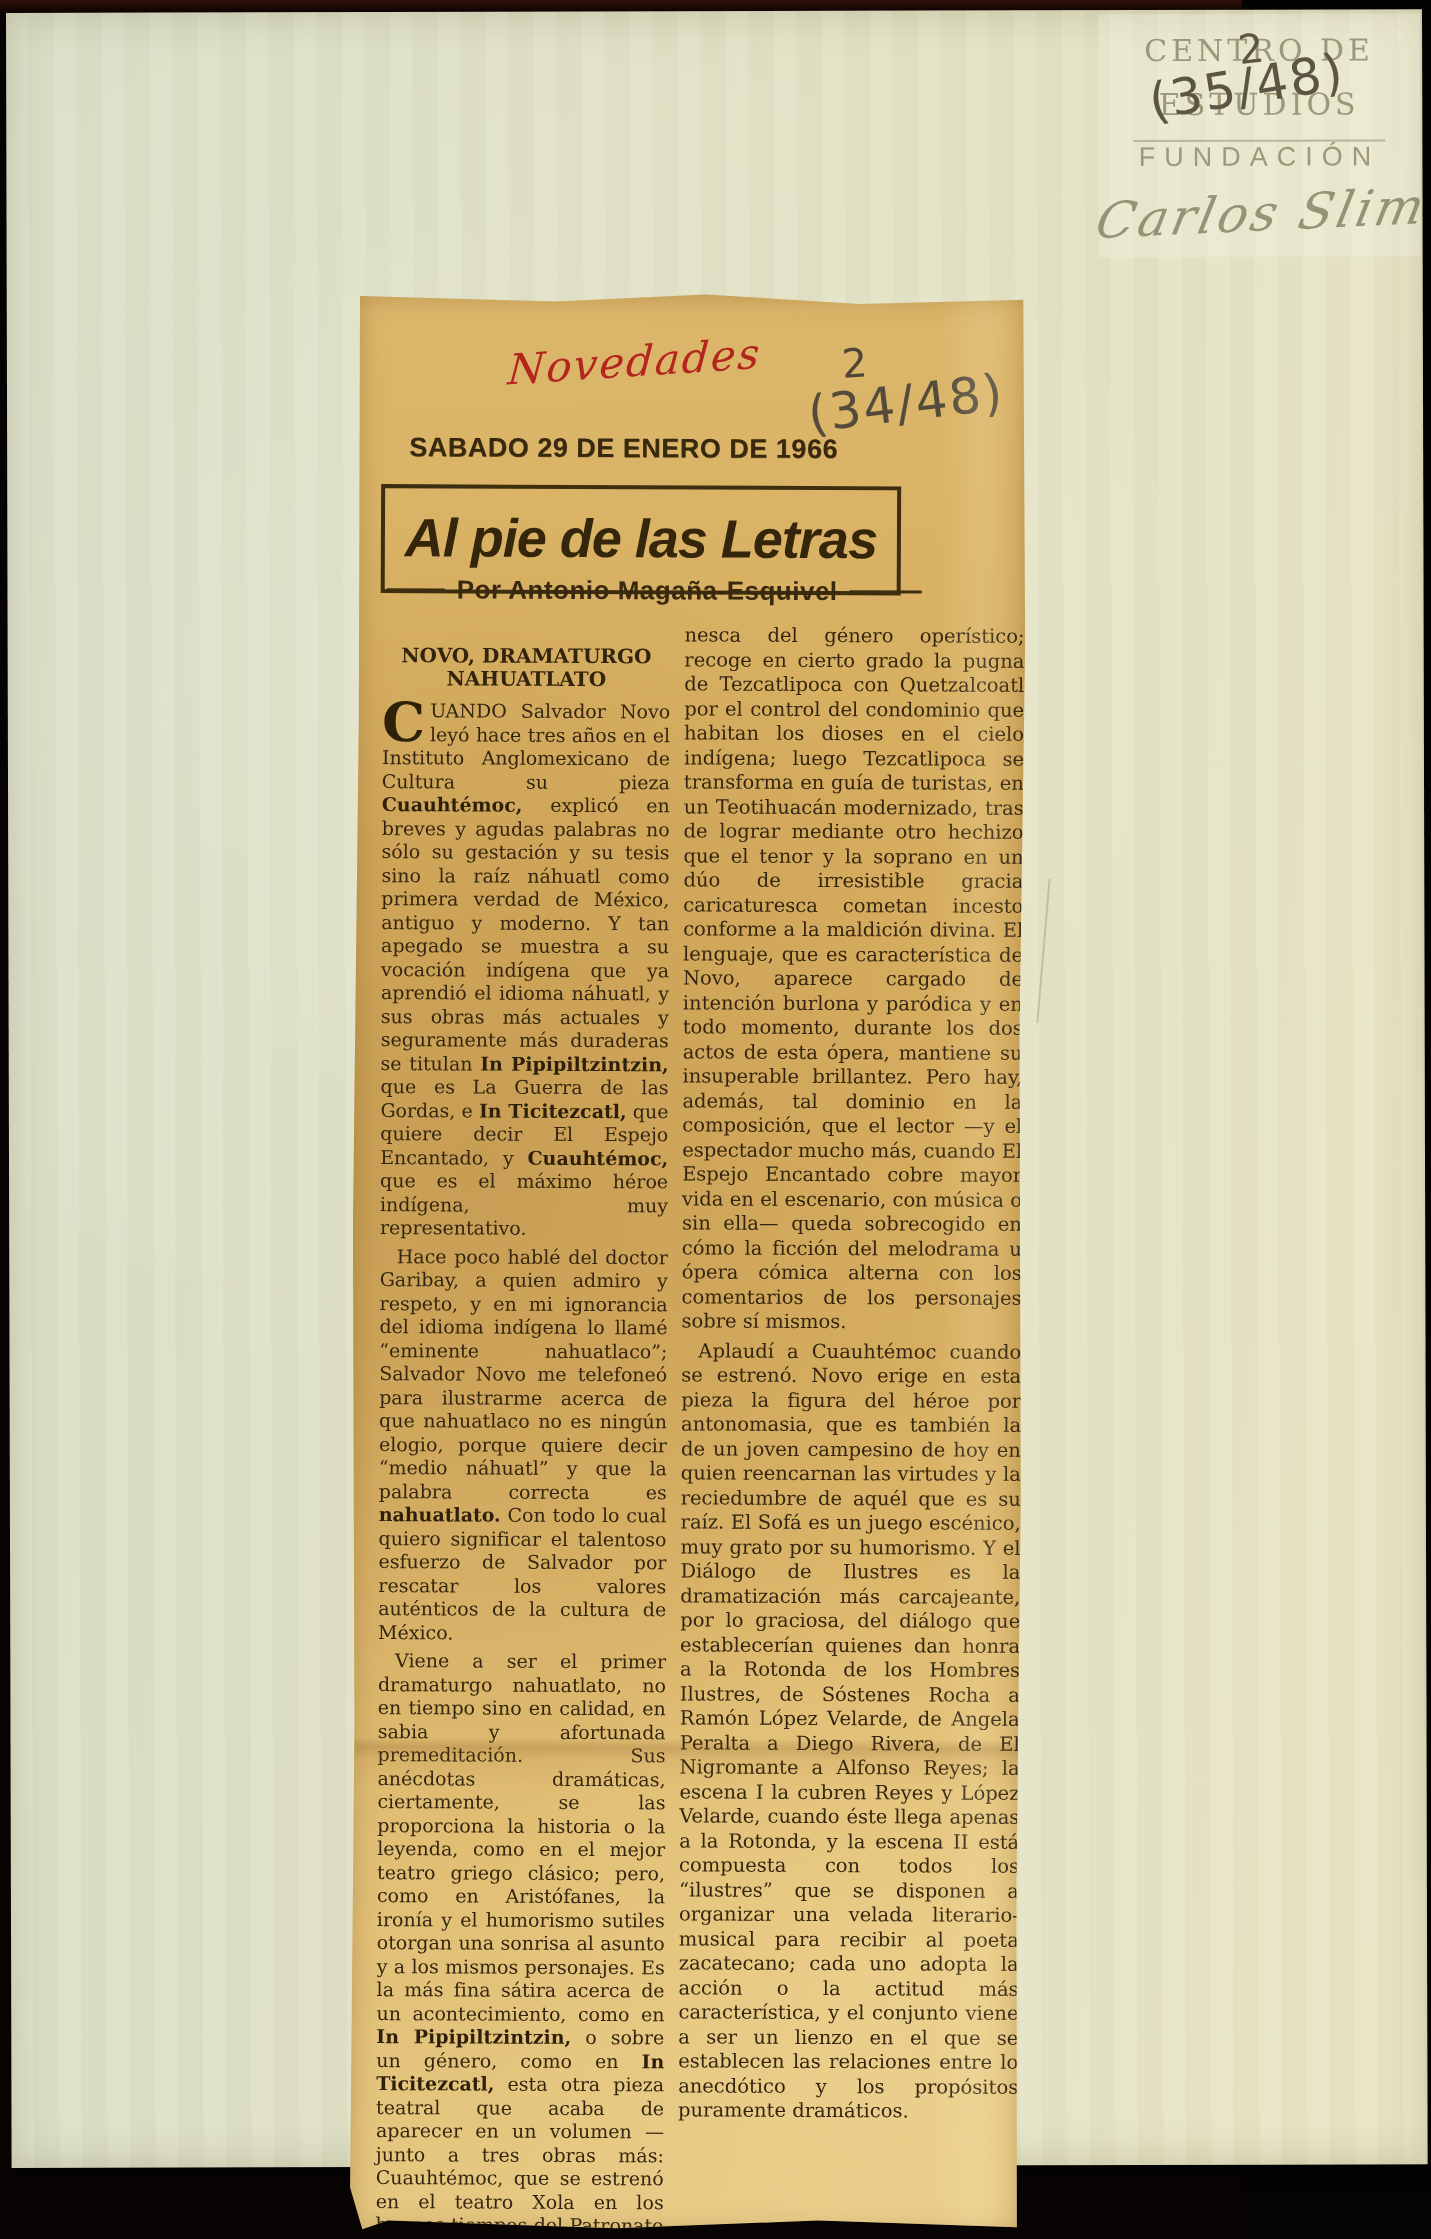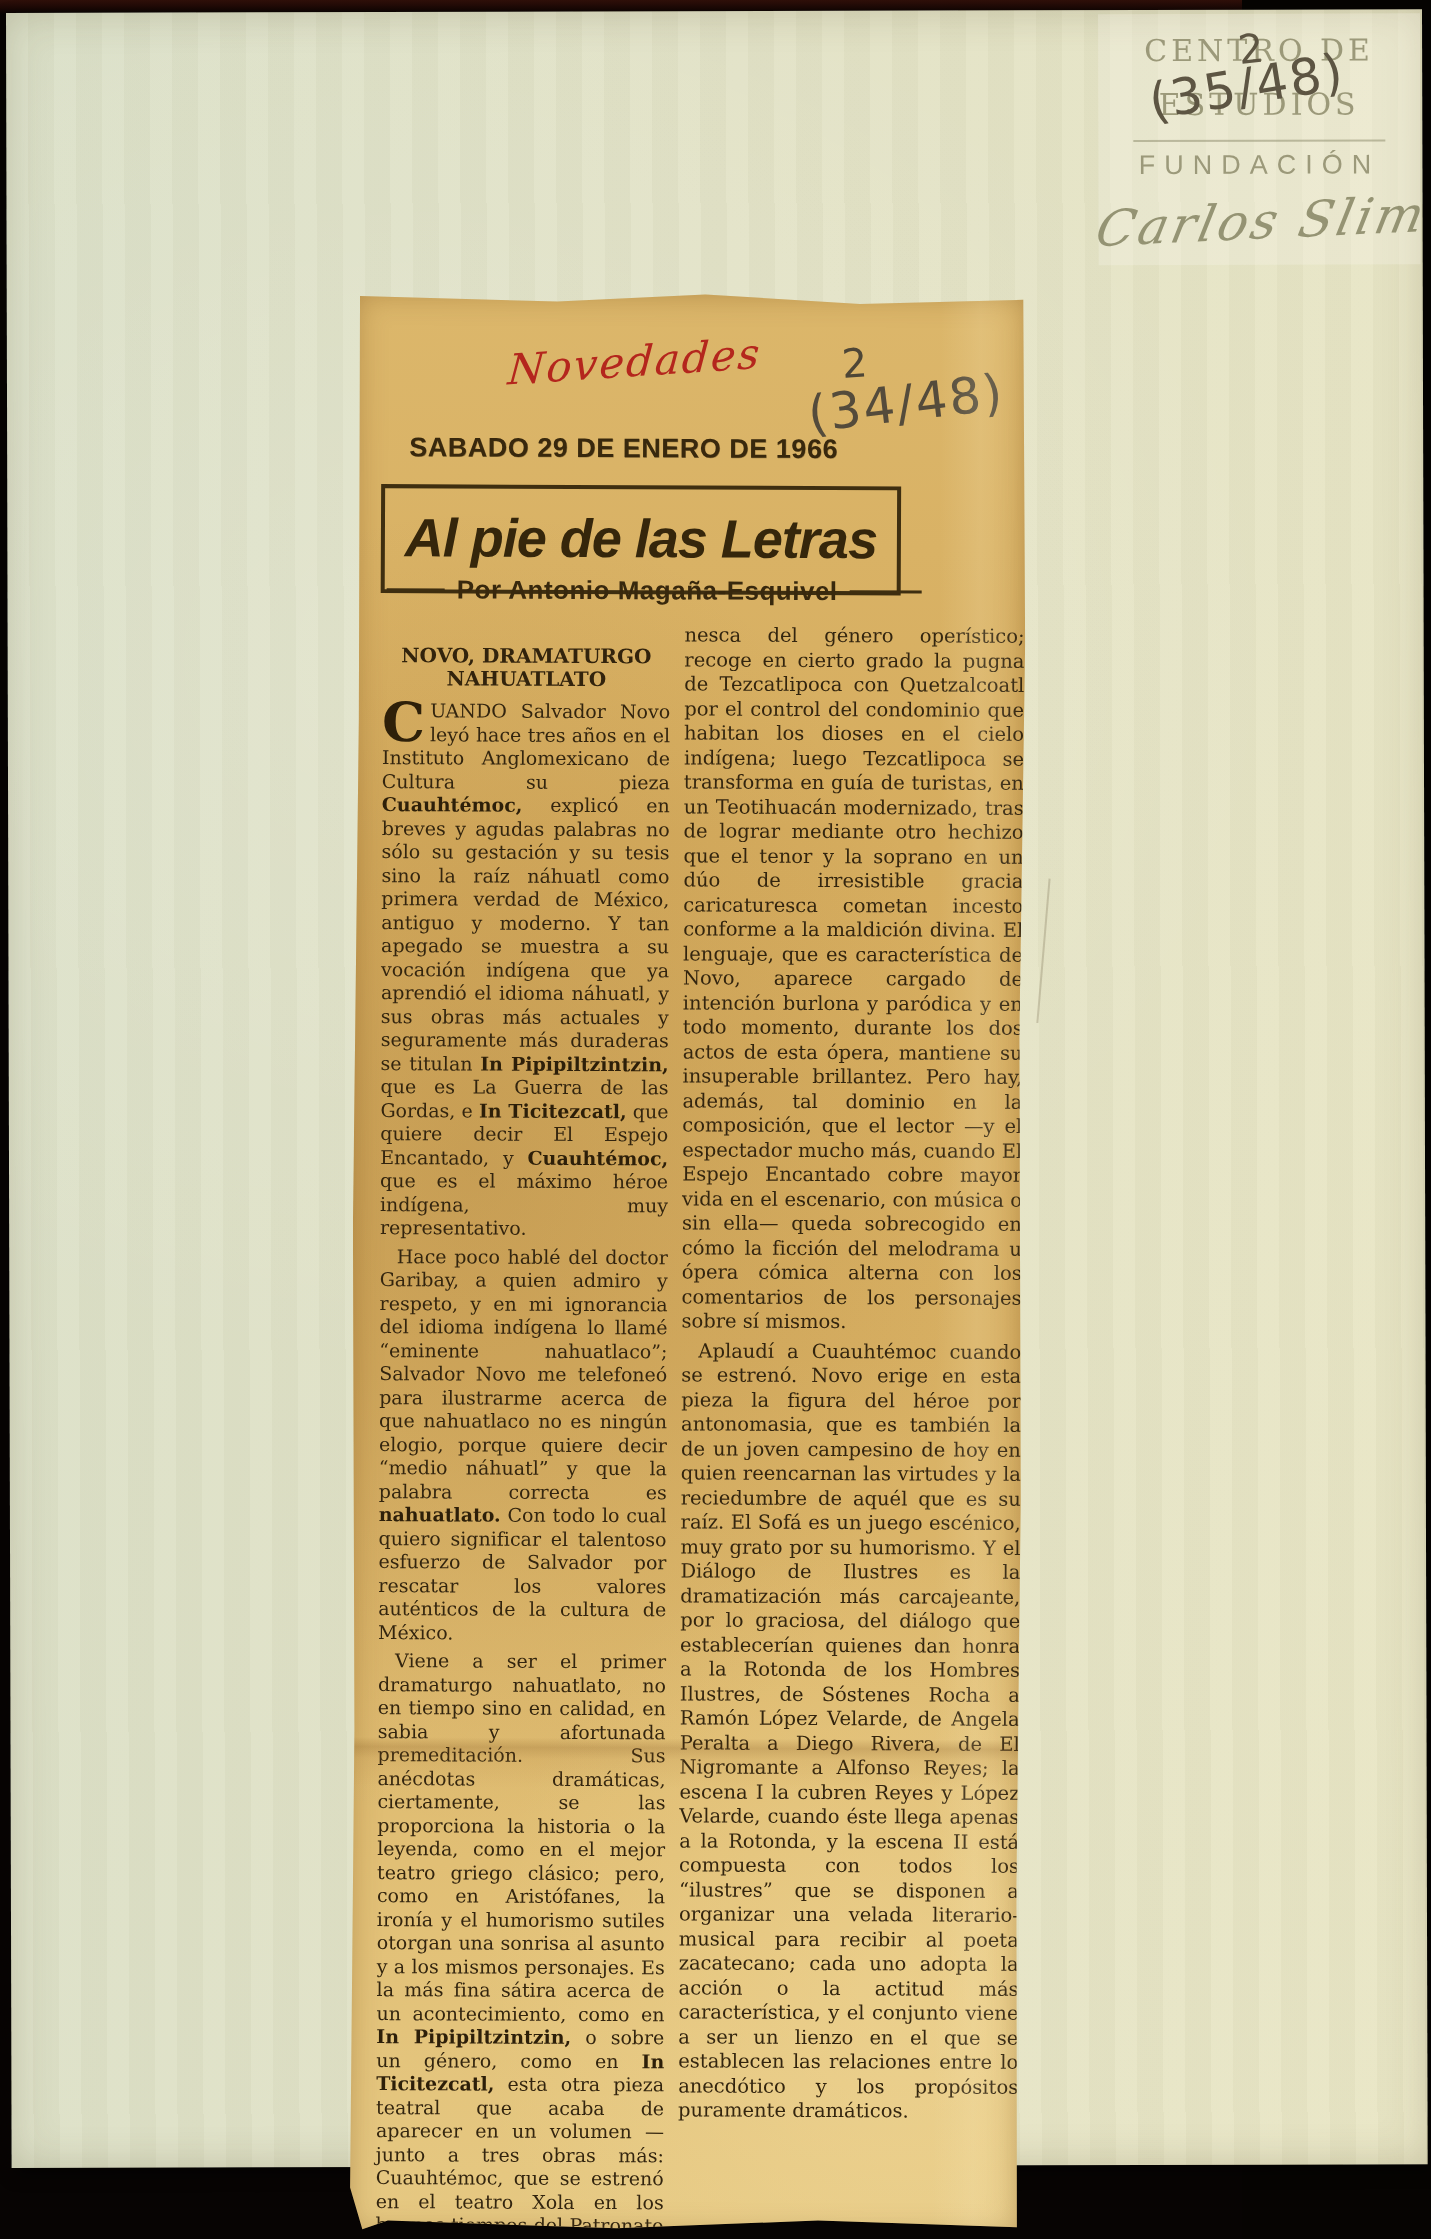--- a/index.html
+++ b/index.html
@@ -15,21 +15,21 @@
       linear-gradient(96deg,#dbe0c8 0%,#e2e2c6 45%,#e9e6c5 100%);
     box-shadow:inset 0 0 40px rgba(80,70,30,.22), 4px 6px 16px rgba(0,0,0,.55);
     transform:rotate(-0.15deg);transform-origin:top left;z-index:1;}
 
   
   .wm-band{position:absolute;top:4px;right:2px;width:322px;padding:10px 0 14px;
     text-align:center;background:rgba(250,249,238,0.26);}
   .wm-line{font-family:"DejaVu Serif",serif;font-size:30px;line-height:54px;
     letter-spacing:4px;color:rgba(138,136,103,0.82);white-space:nowrap;}
   .wm-rule{width:252px;margin:8px auto 0;border-top:2px solid rgba(138,136,103,0.5);}
-  .wm-foundation{margin-top:8px;font-family:"Liberation Sans",sans-serif;font-size:27px;
+  .wm-foundation{font-family:"Liberation Sans",sans-serif;font-size:27px;
     letter-spacing:9px;color:rgba(136,134,101,0.8);white-space:nowrap;}
   .wm-signature{margin-top:12px;font-family:"DejaVu Serif",serif;font-style:italic;
     font-size:50px;letter-spacing:3px;color:rgba(128,126,92,0.8);
     transform:skewX(-14deg) rotate(-2.5deg);white-space:nowrap;}
 
   
   .pencil{font-family:"DejaVu Sans",sans-serif;color:#5d5543;position:absolute;white-space:nowrap;}
   .pencil-top-num{left:1232px;top:16px;font-size:40px;transform:rotate(-6deg);}
   .pencil-top-folio{left:1142px;top:48px;font-size:50px;transform:rotate(-9deg);letter-spacing:2px;}
   .sheet-crease{position:absolute;left:1034px;top:868px;width:2px;height:145px;

